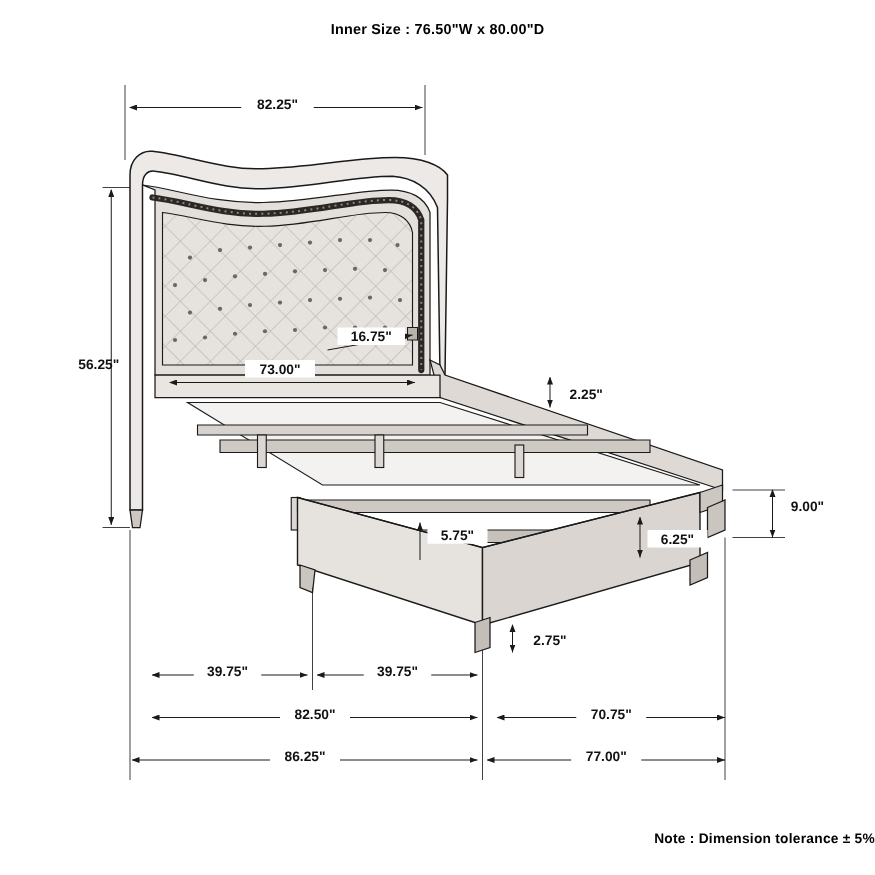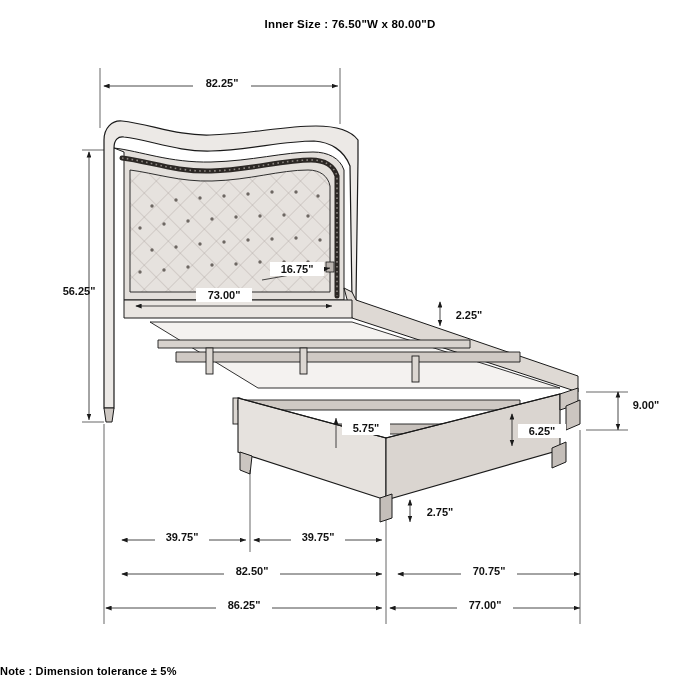--- a/index.html
+++ b/index.html
@@ -29,21 +29,21 @@
     text-align: center;
     font-size: 11.5px;
     font-weight: bold;
     letter-spacing: 0.2px;
   }
   .note {
     position: absolute;
     left: 0;
     top: 665px;
     width: 700px;
-    text-align: left;
+    text-align: right;
     font-size: 11px;
     font-weight: bold;
     letter-spacing: 0.2px;
   }
   svg.diagram {
     position: absolute;
     left: 0; top: 0;
     width: 700px;
     height: 700px;
   }

